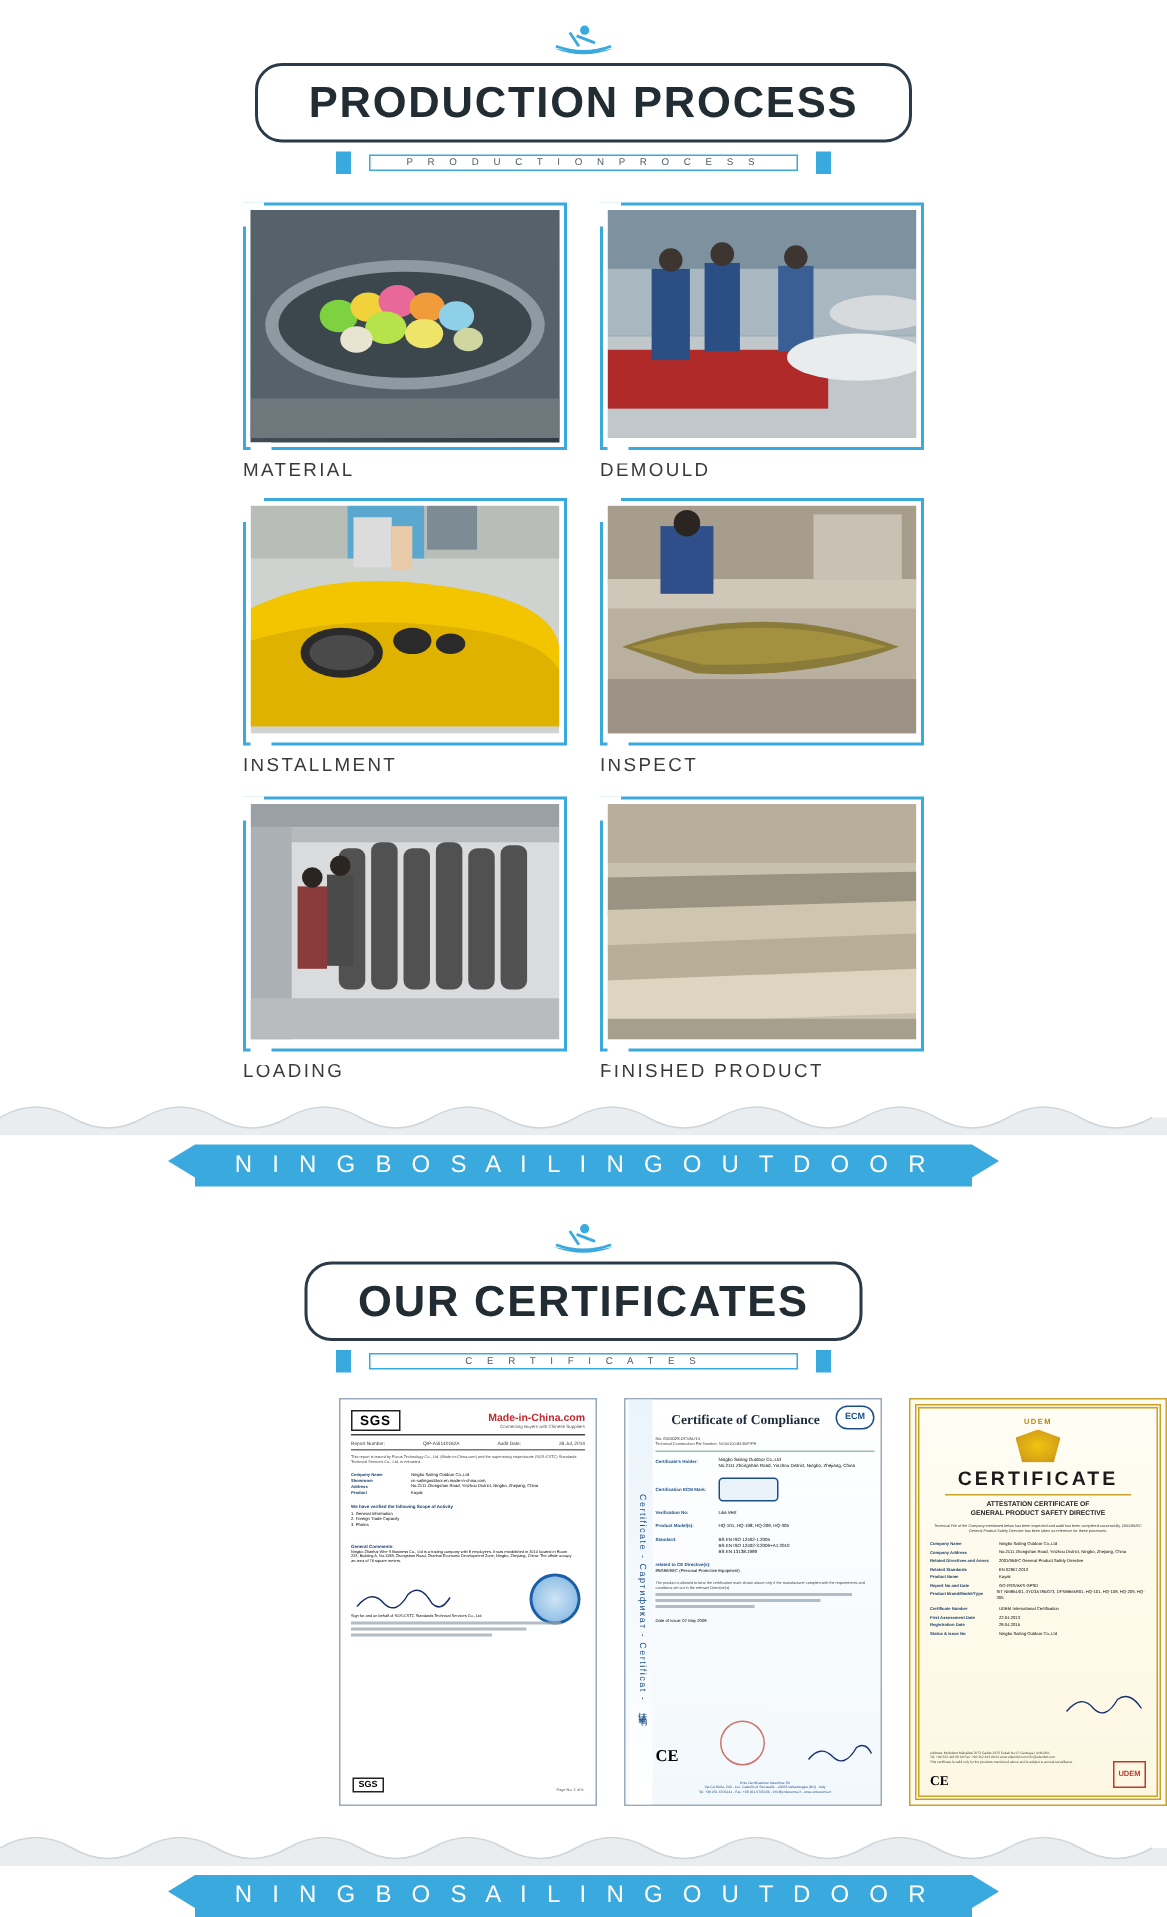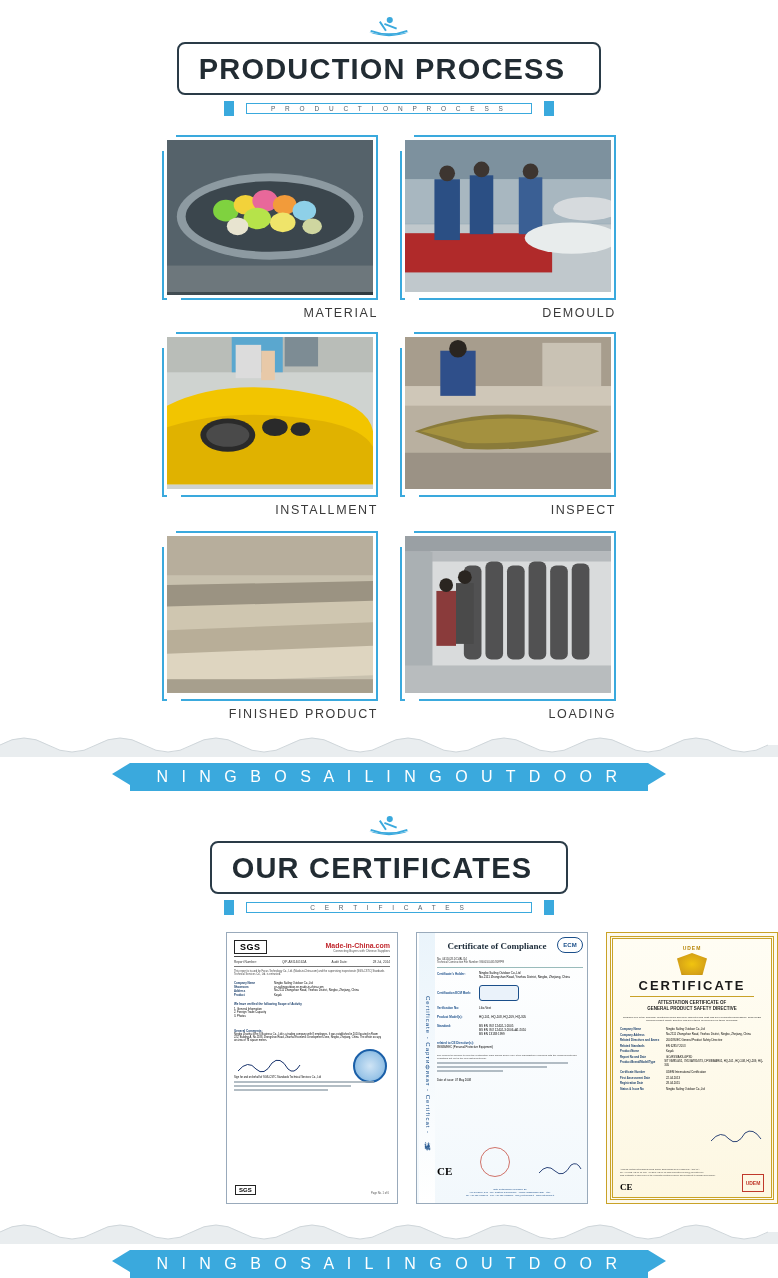--- a/index.html
+++ b/index.html
@@ -21,22 +21,22 @@
   .kayak-icon {
     display: block;
     margin: 0 auto 2px auto;
     width: 46px;
     height: 26px;
   }
   .title-box {
     display: inline-block;
     position: relative;
     border: 2px solid #2a3b47;
-    border-radius: 8px;
-    padding: 9px 34px 7px 20px;
+    border-radius: 18px;
+    padding: 9px 34px 7px 34px;
     background: #fff;
   }
   .title-box h1 {
     font-size: 29px;
     letter-spacing: 1.2px;
     color: #222c33;
     font-weight: bold;
   }
   .title-underbar {
     margin: 6px auto 0 auto;
@@ -95,21 +95,21 @@
   .frame::before { top: -2px; left: -2px; border-top: 2px solid #fff; }
   .photo {
     height: 155px;
     width: 100%;
     background-size: cover;
     background-position: center;
     position: relative;
     overflow: hidden;
   }
   .caption {
-    text-align: right;
+    text-align: left;
     font-size: 12.5px;
     letter-spacing: 1.6px;
     color: #3a3a3a;
     margin-top: 6px;
     line-height: 14px;
   }
 
   
   .wave {
     width: 100%;
@@ -354,39 +354,20 @@
           <path d="M16 96 Q105 70 190 96 Q130 110 64 108 Z" fill="#a4913f"></path>
           <rect x="0" y="118" width="210" height="37" fill="#9b9285"></rect>
         </svg>
       </div>
     </div>
     <div class="caption">INSPECT</div>
   </div>
 </div>
 
 <div class="grid" style="margin-top:14px;">
-
-  <div class="photo-card">
-    <div class="frame">
-      <div class="photo" style="height:160px;">
-        <svg viewBox="0 0 210 160" class="img-ph" preserveAspectRatio="none">
-          <rect width="210" height="160" fill="#c8c1ae"></rect>
-          <rect x="0" y="0" width="210" height="40" fill="#b7ae9c"></rect>
-          <g>
-            <path d="M0 50 L210 46 L210 70 L0 76 Z" fill="#9b9382"></path>
-            <path d="M0 72 L210 66 L210 92 L0 100 Z" fill="#cfc6b0"></path>
-            <path d="M0 96 L210 88 L210 116 L0 124 Z" fill="#b8ae98"></path>
-            <path d="M0 120 L210 112 L210 142 L0 150 Z" fill="#ded5c0"></path>
-          </g>
-          <rect x="0" y="146" width="210" height="14" fill="#a79f8d"></rect>
-        </svg>
-      </div>
-    </div>
-    <div class="caption">FINISHED PRODUCT</div>
-  </div>
 
   <div class="photo-card">
     <div class="frame">
       <div class="photo" style="height:160px;">
         <svg viewBox="0 0 210 160" class="img-ph" preserveAspectRatio="none">
           <rect width="210" height="160" fill="#cfd2d4"></rect>
           <rect x="0" y="0" width="210" height="16" fill="#9aa0a4"></rect>
           <rect x="26" y="16" width="184" height="118" fill="#d9dbdc"></rect>
           <rect x="26" y="16" width="184" height="10" fill="#b6babd"></rect>
           <g fill="#3a3a3a" opacity=".85">
@@ -401,20 +382,39 @@
           <rect x="32" y="56" width="20" height="56" fill="#8a3b3b"></rect>
           <rect x="52" y="48" width="18" height="62" fill="#4a4a4a"></rect>
           <circle cx="42" cy="50" r="7" fill="#2a2520"></circle>
           <circle cx="61" cy="42" r="7" fill="#2a2520"></circle>
           <rect x="0" y="132" width="210" height="28" fill="#b8bcbe"></rect>
         </svg>
       </div>
     </div>
     <div class="caption">LOADING</div>
   </div>
+
+  <div class="photo-card">
+    <div class="frame">
+      <div class="photo" style="height:160px;">
+        <svg viewBox="0 0 210 160" class="img-ph" preserveAspectRatio="none">
+          <rect width="210" height="160" fill="#c8c1ae"></rect>
+          <rect x="0" y="0" width="210" height="40" fill="#b7ae9c"></rect>
+          <g>
+            <path d="M0 50 L210 46 L210 70 L0 76 Z" fill="#9b9382"></path>
+            <path d="M0 72 L210 66 L210 92 L0 100 Z" fill="#cfc6b0"></path>
+            <path d="M0 96 L210 88 L210 116 L0 124 Z" fill="#b8ae98"></path>
+            <path d="M0 120 L210 112 L210 142 L0 150 Z" fill="#ded5c0"></path>
+          </g>
+          <rect x="0" y="146" width="210" height="14" fill="#a79f8d"></rect>
+        </svg>
+      </div>
+    </div>
+    <div class="caption">FINISHED PRODUCT</div>
+  </div>
 </div>
 
 <svg class="wave" viewBox="0 0 778 26" preserveAspectRatio="none" style="margin-top:10px;">
   <path d="M0 14 Q24 0 48 14 T96 14 T144 14 T192 14 T240 14 T288 14 T336 14 T384 14 T432 14 T480 14 T528 14 T576 14 T624 14 T672 14 T720 14 T768 14 L778 14 L778 26 L0 26 Z" fill="#e9edef"></path>
   <path d="M0 14 Q24 0 48 14 T96 14 T144 14 T192 14 T240 14 T288 14 T336 14 T384 14 T432 14 T480 14 T528 14 T576 14 T624 14 T672 14 T720 14 T768 14" fill="none" stroke="#cfd6da" stroke-width="1"></path>
 </svg>
 
 <div class="ribbon-wrap">
   <div class="ribbon">N I N G B O   S A I L I N G   O U T D O O R</div>
 </div>

